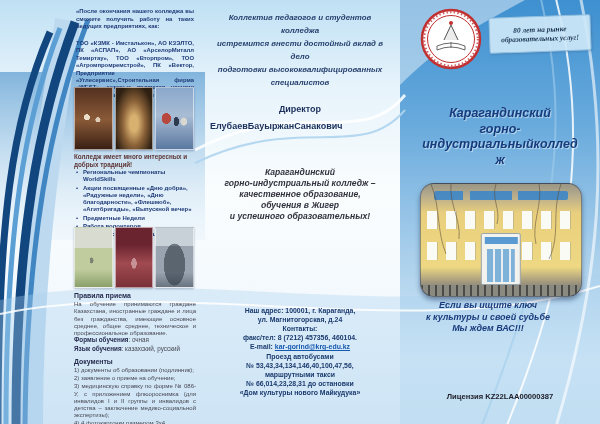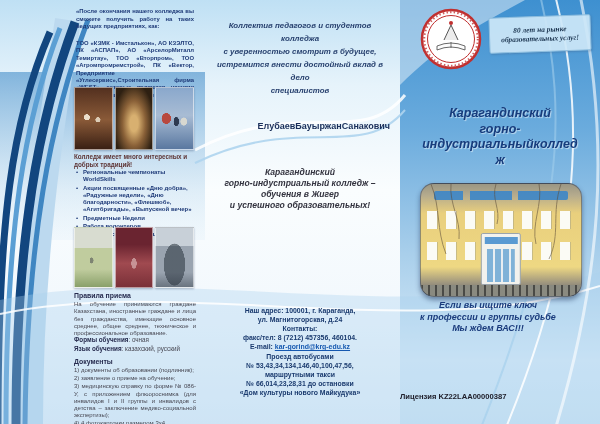--- a/index.html
+++ b/index.html
@@ -45,24 +45,24 @@
   .l-line{left:74px;width:122px;font-size:6.3px;color:#474752;}
   .l-line .lab{font-weight:bold;color:#262b4e;}
   .forms{top:336px;} .langs{top:345px;}
   .l-doc-h{left:74px;top:358px;width:122px;font-size:6.9px;font-weight:bold;color:#262b4e;}
   .l-docs{left:74px;top:367px;width:122px;font-size:6px;line-height:7.2px;
           color:#474752;text-align:justify;}
   .doc-item{margin-bottom:1px;}
 
   
   .m-motto{left:210px;top:11px;width:180px;text-align:center;font-style:italic;
-           font-weight:600;font-size:7.9px;line-height:13px;color:#27406e;margin-top:8px;}
+           font-weight:600;font-size:7.9px;line-height:13px;color:#27406e;}
   .m-dir{left:210px;top:104px;width:180px;text-align:center;font-weight:bold;
          font-size:9px;color:#1a2f5a;}
-  .m-name{left:210px;top:121px;width:180px;text-align:right;font-weight:bold;
+  .m-name{left:210px;top:121px;width:180px;text-align:left;font-weight:bold;
           font-size:9px;color:#1a2f5a;}
   .m-pitch{left:212px;top:167px;width:176px;text-align:center;font-style:italic;
            font-weight:600;font-size:8.6px;line-height:11px;color:#33333f;}
   .m-addr{left:210px;top:306px;width:180px;text-align:center;font-weight:bold;
           font-size:6.9px;line-height:9px;color:#1a3a6e;}
   .email{color:#1558b0;text-decoration:underline;cursor:pointer;}
   .m-transit{left:210px;top:352px;width:180px;text-align:center;font-weight:bold;
              font-size:6.9px;line-height:9px;color:#1a3a6e;}
 
   
@@ -89,21 +89,21 @@
   .bld-entrance{position:absolute;left:50%;top:44%;transform:translateX(-50%);
             width:24%;height:44%;background:#f2f2ee;border:1px solid #9aa4ac;border-radius:2px;}
   .bld-esign{position:absolute;top:5%;left:7%;width:86%;height:15%;background:#5a9ad2;}
   .bld-door{position:absolute;left:14%;top:30%;width:72%;height:66%;
             background:repeating-linear-gradient(90deg,#7fb2d8 0 6px,#e8eef2 6px 8px);}
   .bld-fence{position:absolute;left:0;bottom:0;width:100%;height:10%;
             background:repeating-linear-gradient(90deg,#4a4a46 0 2px,#8a8a80 2px 7px);}
   .bld-trees{position:absolute;inset:0;}
   .r-slogan{left:400px;top:300px;width:176px;text-align:center;font-weight:bold;
             font-style:italic;font-size:9px;line-height:11.5px;color:#1a3b7c;}
-  .r-license{left:400px;top:392px;width:200px;text-align:left;font-weight:bold;
+  .r-license{left:400px;top:392px;width:200px;text-align:center;font-weight:bold;
              font-size:7.6px;color:#20202c;}
 </style>
 </head>
 <body>
 
 <div id="page">
 
   <svg class="bg" width="600" height="424" viewBox="0 0 600 424">
     <defs>
       <linearGradient id="gBase" x1="0" y1="0" x2="0" y2="1">
@@ -184,30 +184,32 @@
     <div class="abs l-doc-h">Документы</div>
     <div class="abs l-docs">
       <div class="doc-item">1)  документы об образовании (подлинник);</div>
       <div class="doc-item">2)  заявление о приеме на обучение;</div>
       <div class="doc-item">3)  медицинскую справку по форме № 086-У, с приложением флюороснимка (для инвалидов I и II группы и инвалидов с детства – заключение медико-социальной экспертизы);</div>
       <div class="doc-item">4)  4 фотокарточки размером 3х4.</div>
     </div>
 
     <div class="abs m-motto">
       <div>Коллектив педагогов и студентов колледжа</div>
-      <div>с уверенностью смотрит в будущее,</div>
       <div>истремится внести достойный вклад в дело</div>
+      <div>подготовки высококвалифицированных</div>
       <div>специалистов</div>
     </div>
 
+    <div class="abs m-dir">Директор</div>
     <div class="abs m-name">ЕлубаевБауыржанСанакович</div>
 
     <div class="abs m-pitch">
       <div>Карагандинский</div>
       <div>горно-индустриальный колледж –</div>
+      <div>качественное образование,</div>
       <div>обучения в Жигер</div>
       <div>и успешного образовательных!</div>
     </div>
 
     <div class="abs m-addr">
       <div>Наш адрес: 100001, г. Караганда,</div>
       <div>ул. Магнитогорская, д.24</div>
       <div>Контакты:</div>
       <div>факс/тел: 8 (7212) 457356, 460104.</div>
       <div>
@@ -260,20 +262,20 @@
             <path d="M30,0 C 28,20 40,35 38,55"></path>
           <path d="M140,0 C 130,30 140,50 128,75"></path>
             <path d="M118,0 C 122,20 110,40 115,60"></path>
           <path d="M75,0 C 70,15 80,25 76,40"></path>
         </g>
       </svg>
     </div>
 
     <div class="abs r-slogan">
       <div>Если вы ищите ключ</div>
-      <div>к профессии и группы судьбе</div>
+      <div>к культуры и своей судьбе</div>
       <div>Мы ждем ВАС!!!</div>
     </div>
 
     <div class="abs r-license">Лицензия KZ22LAA00000387</div>
 
   </div>
 </div>
 
 </body></html>

